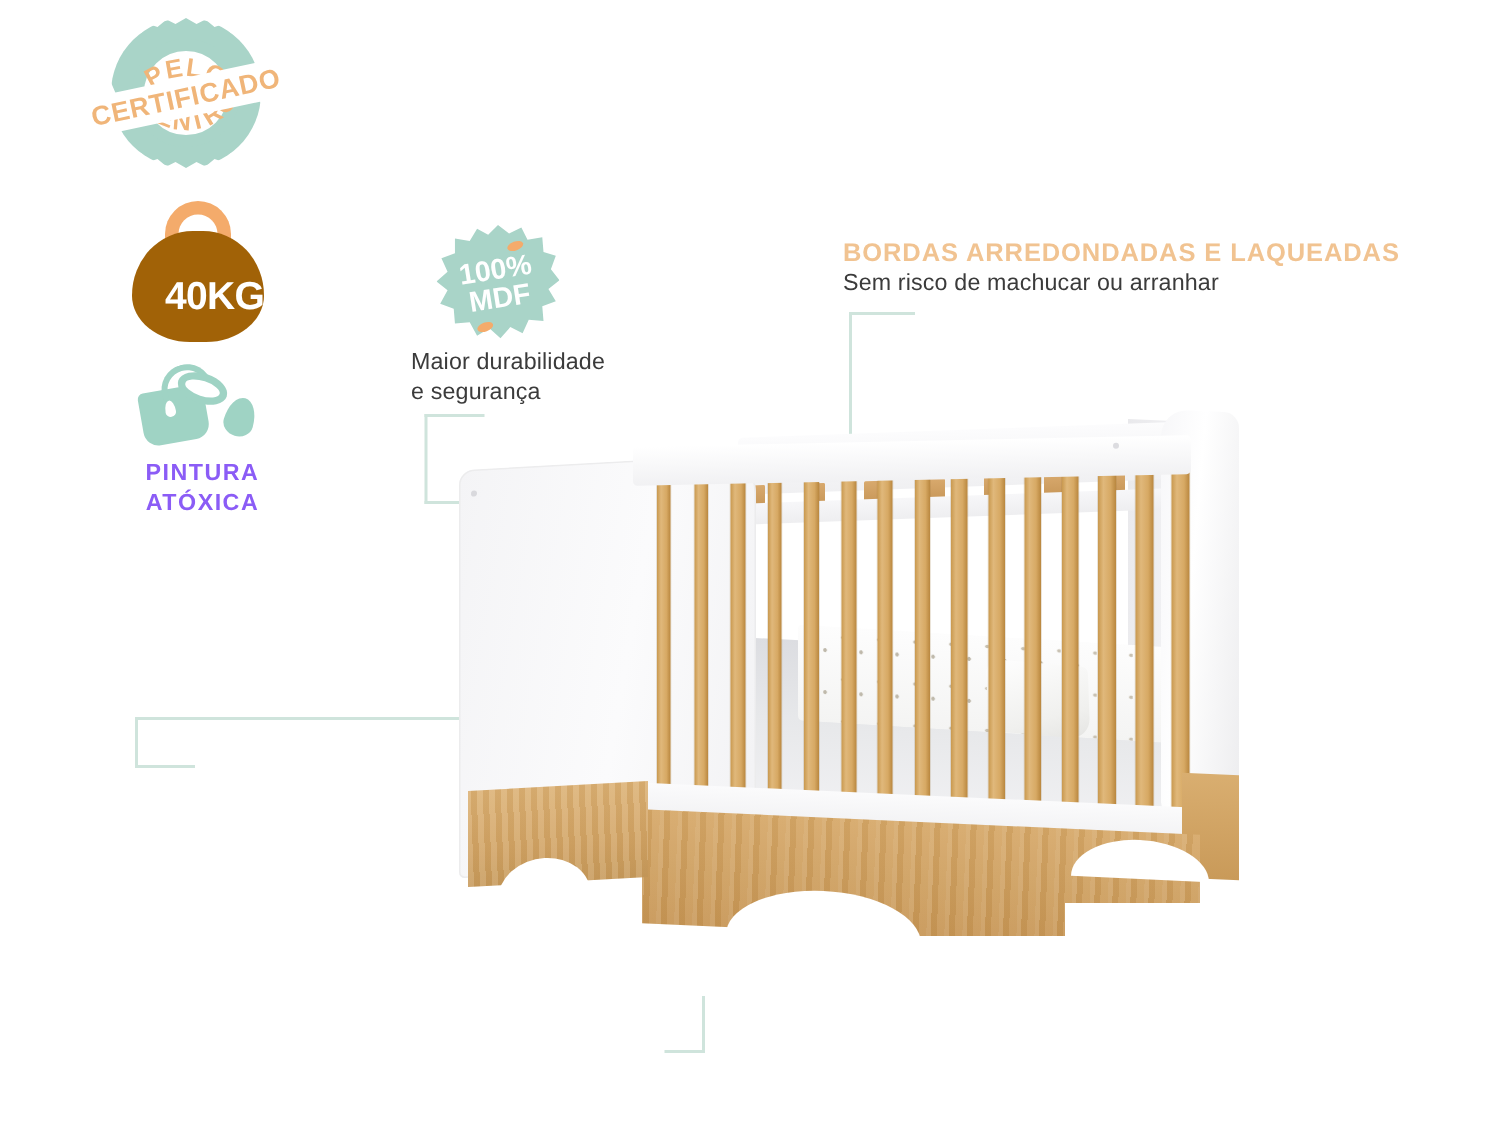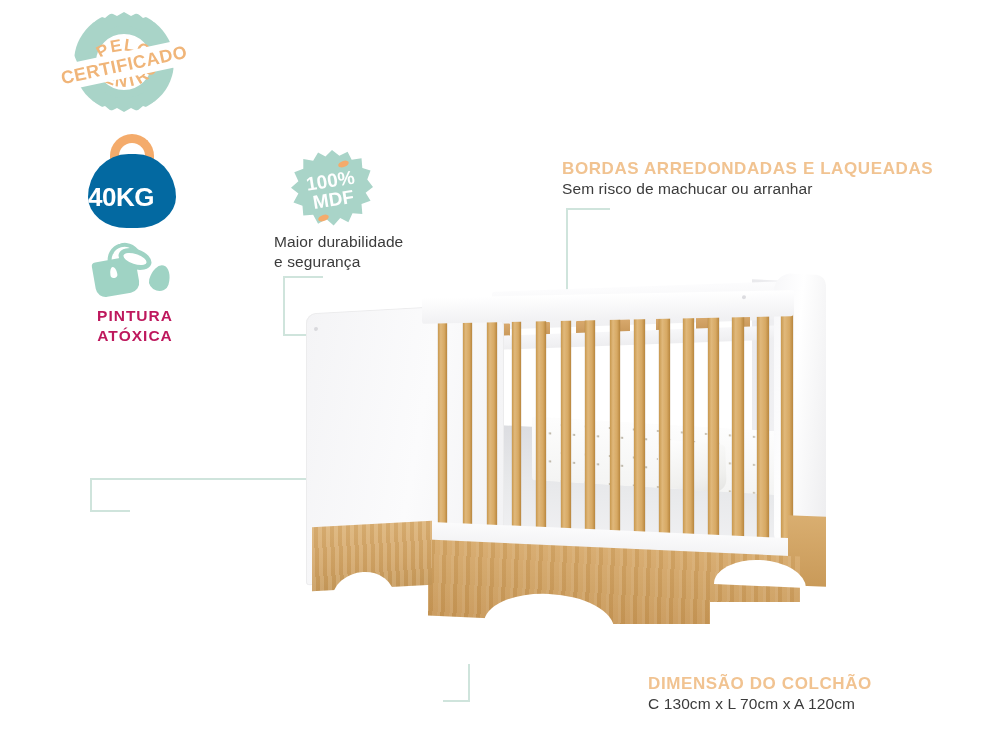--- a/index.html
+++ b/index.html
@@ -92,23 +92,23 @@
 
   
   #kettlebell { left: 86px; top: 134px; width: 92px; height: 94px; }
   #kettlebell .handle {
     position: absolute; left: 24px; top: 0; width: 44px; height: 34px;
     border: 9px solid #f4ab6b; border-bottom: none;
     border-radius: 22px 22px 0 0;
   }
   #kettlebell .bell {
     position: absolute; left: 2px; top: 20px; width: 88px; height: 74px;
-    background: #0369a1;
+    background: #a16207;
     border-radius: 46% 46% 44% 44% / 58% 58% 42% 42%;
-    display: flex; align-items: center; justify-content: flex-start;
+    display: flex; align-items: center; justify-content: flex-end;
   }
   #kettlebell .bell span {
     color: #ffffff; font-weight: bold; font-size: 26px; letter-spacing: -0.5px;
     margin-top: 12px;
   }
 
   
   #paint { left: 88px; top: 243px; width: 86px; height: 60px; }
   #paint .can {
     position: absolute; left: 6px; top: 16px; width: 44px; height: 36px;
@@ -135,21 +135,21 @@
     transform: rotate(-10deg);
   }
   #paint .drop-big {
     position: absolute; left: 62px; top: 22px; width: 20px; height: 26px;
     background: #9fd3c4;
     border-radius: 50% 50% 50% 50% / 66% 66% 34% 34%;
     transform: rotate(16deg);
   }
   #paint-label {
     position: absolute; left: 80px; top: 306px; width: 110px;
-    text-align: center; color: #be185d; font-weight: bold;
+    text-align: center; color: #8b5cf6; font-weight: bold;
     font-size: 15.5px; line-height: 1.28; letter-spacing: 1px;
     white-space: pre-line;
   }
 
   
   #mdf { left: 291px; top: 150px; width: 82px; height: 82px; }
   #mdf .burst {
     position: absolute; inset: 0;
     background: #a9d4c8;
     clip-path: polygon(
@@ -480,18 +480,14 @@
 
   <div class="callout" id="callout-bordas">
     <div class="title">BORDAS ARREDONDADAS E LAQUEADAS</div>
     <div class="subtitle">Sem risco de machucar ou arranhar</div>
   </div>
 
 
   <div class="callout" id="callout-pes">
   </div>
 
-  <div class="callout" id="callout-colch">
-    <div class="title">DIMENSÃO DO COLCHÃO</div>
-    <div class="subtitle">C 130cm x L 70cm x A 120cm</div>
-  </div>
 
 </div>
 
 </body></html>

